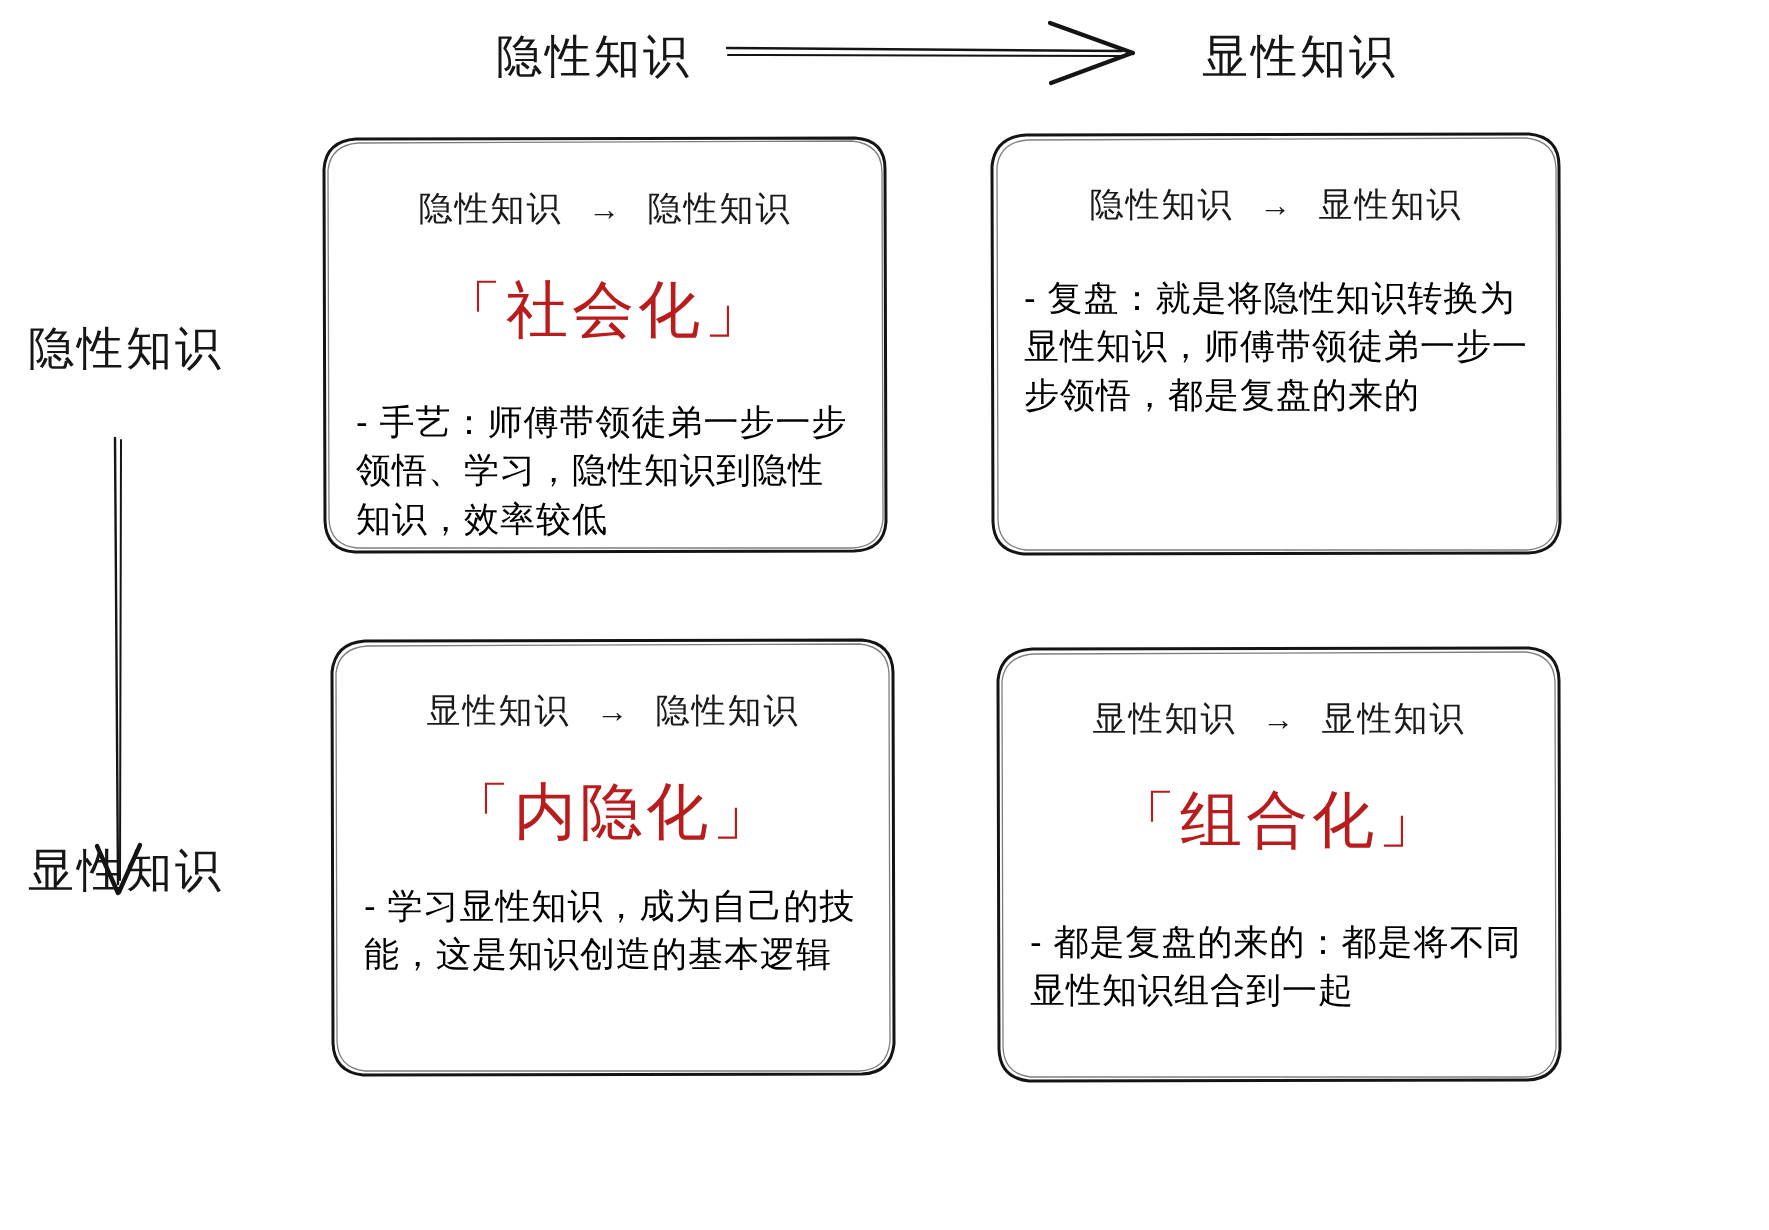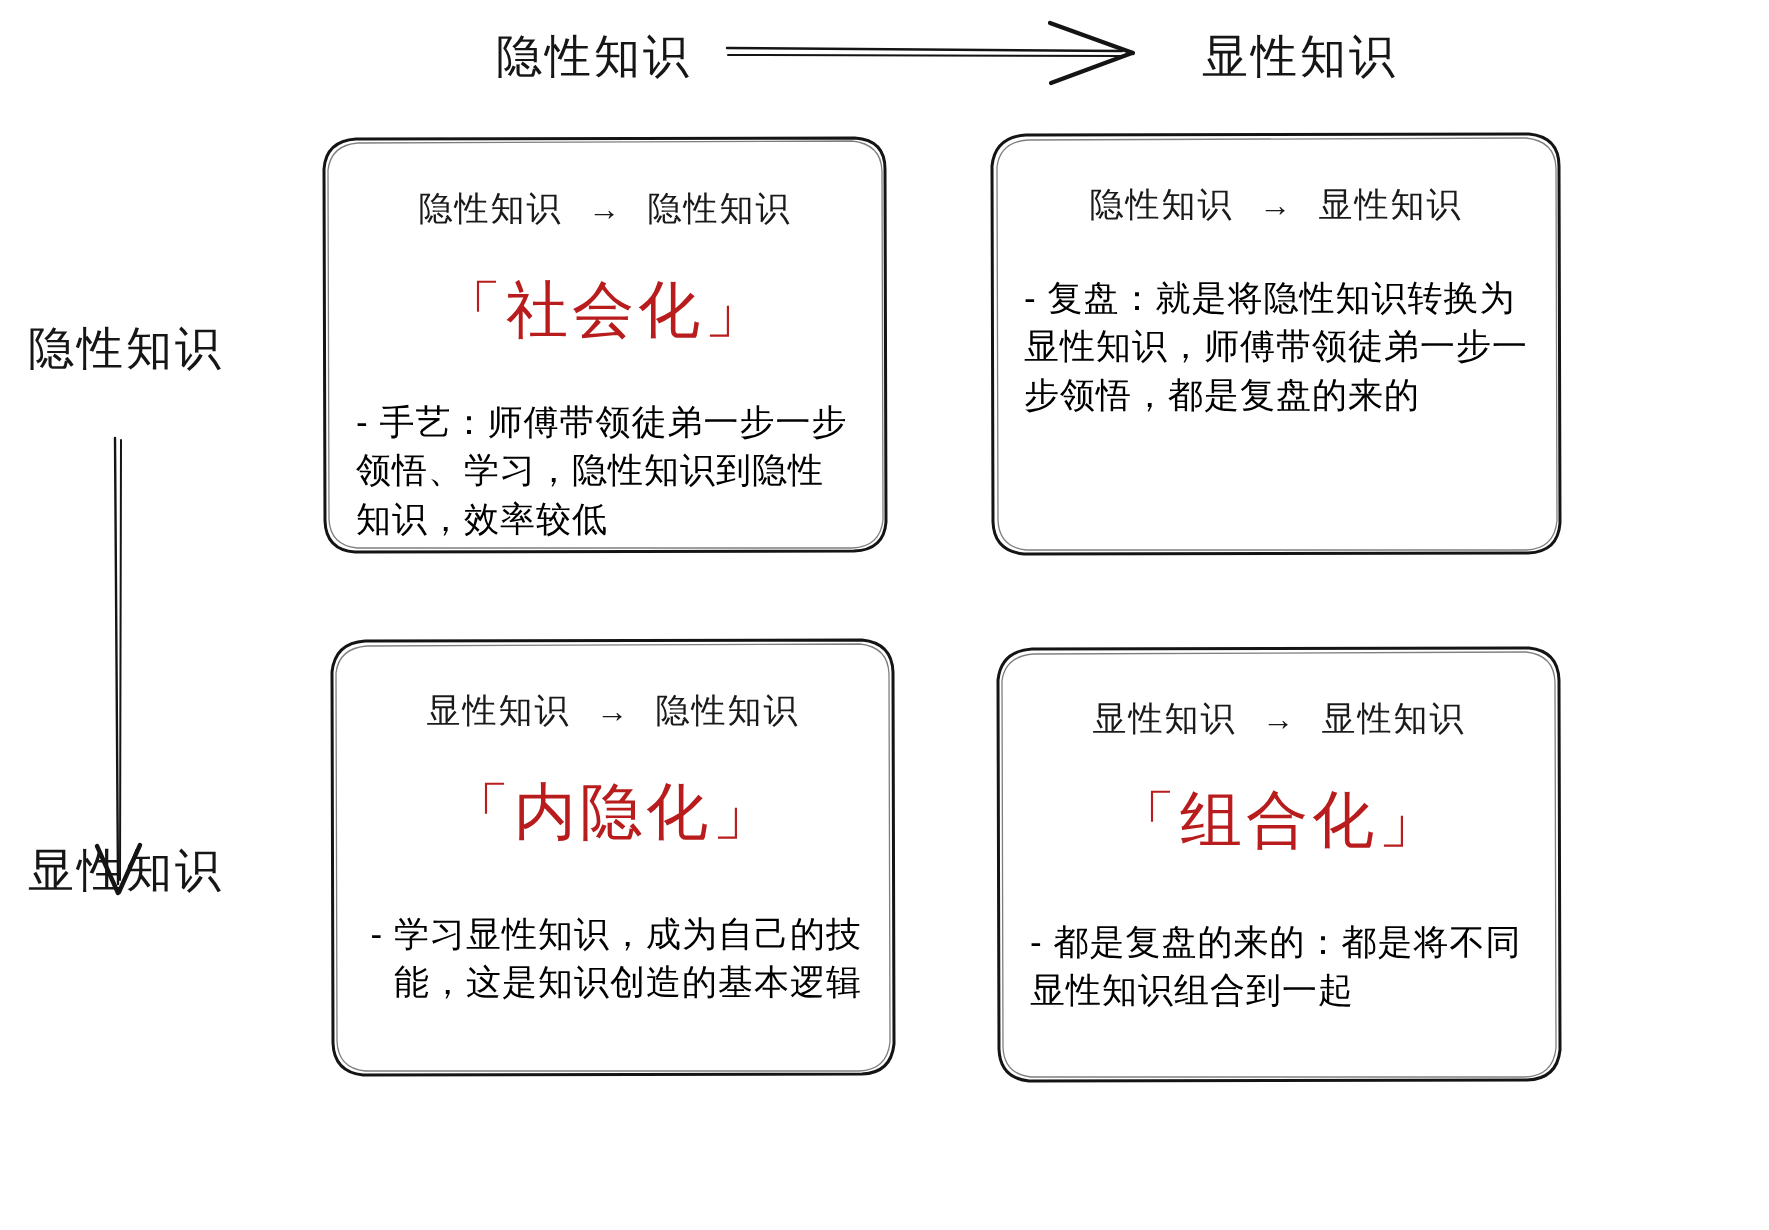--- a/index.html
+++ b/index.html
@@ -96,21 +96,21 @@
   }
 
   
   #quad-socialization  { left: 322px;  top: 136px; width: 566px; height: 418px; }
   #quad-externalization{ left: 990px;  top: 132px; width: 572px; height: 424px; }
   #quad-internalization{ left: 330px;  top: 638px; width: 566px; height: 440px; }
   #quad-combination    { left: 996px;  top: 646px; width: 566px; height: 438px; }
 
   #quad-socialization   .quad-body { margin-top: 46px; }
   #quad-externalization .quad-body { margin-top: 46px; }
-  #quad-internalization .quad-body { margin-top: 56px; text-align: right; }
+  #quad-internalization .quad-body { margin-top: 28px; }
   #quad-combination     .quad-body { margin-top: 56px; }
 </style>
 </head>
 <body>
 
 <div id="canvas">
 
   <div class="axis-label" id="axis-top-left">隐性知识</div>
 
   <div class="axis-label" id="axis-top-right">显性知识</div>

